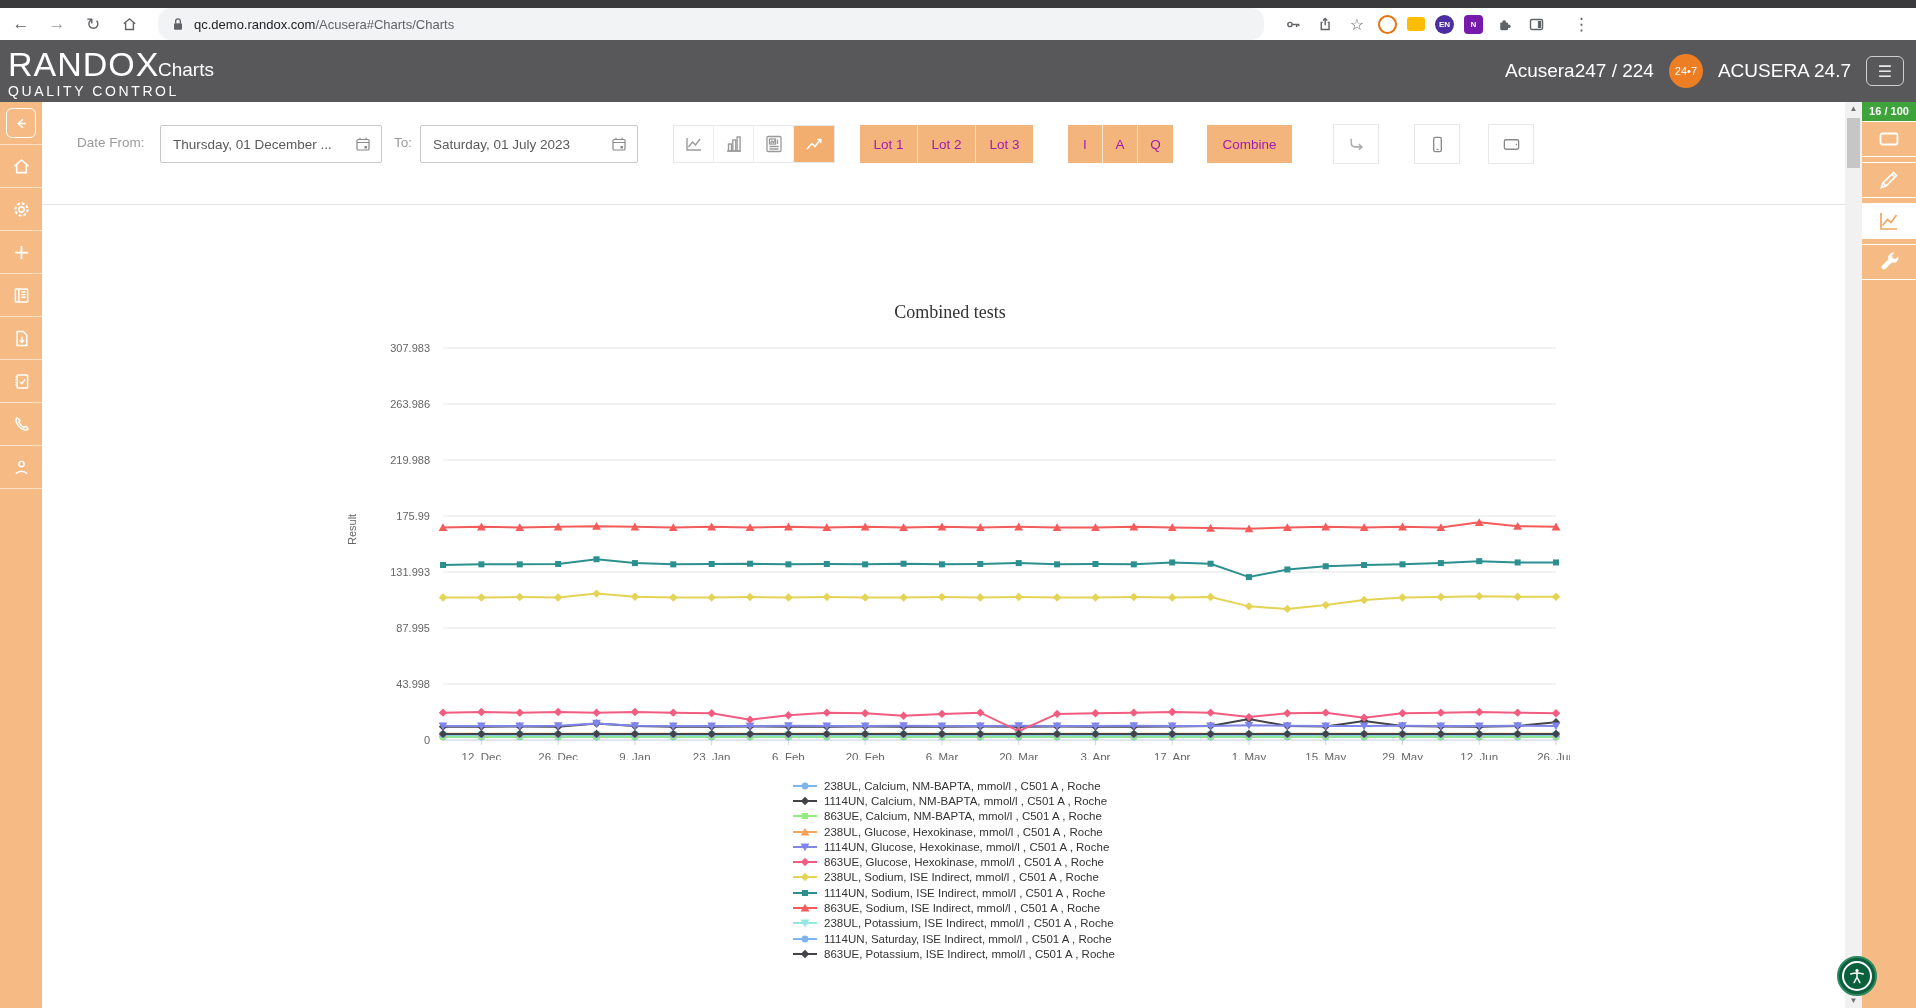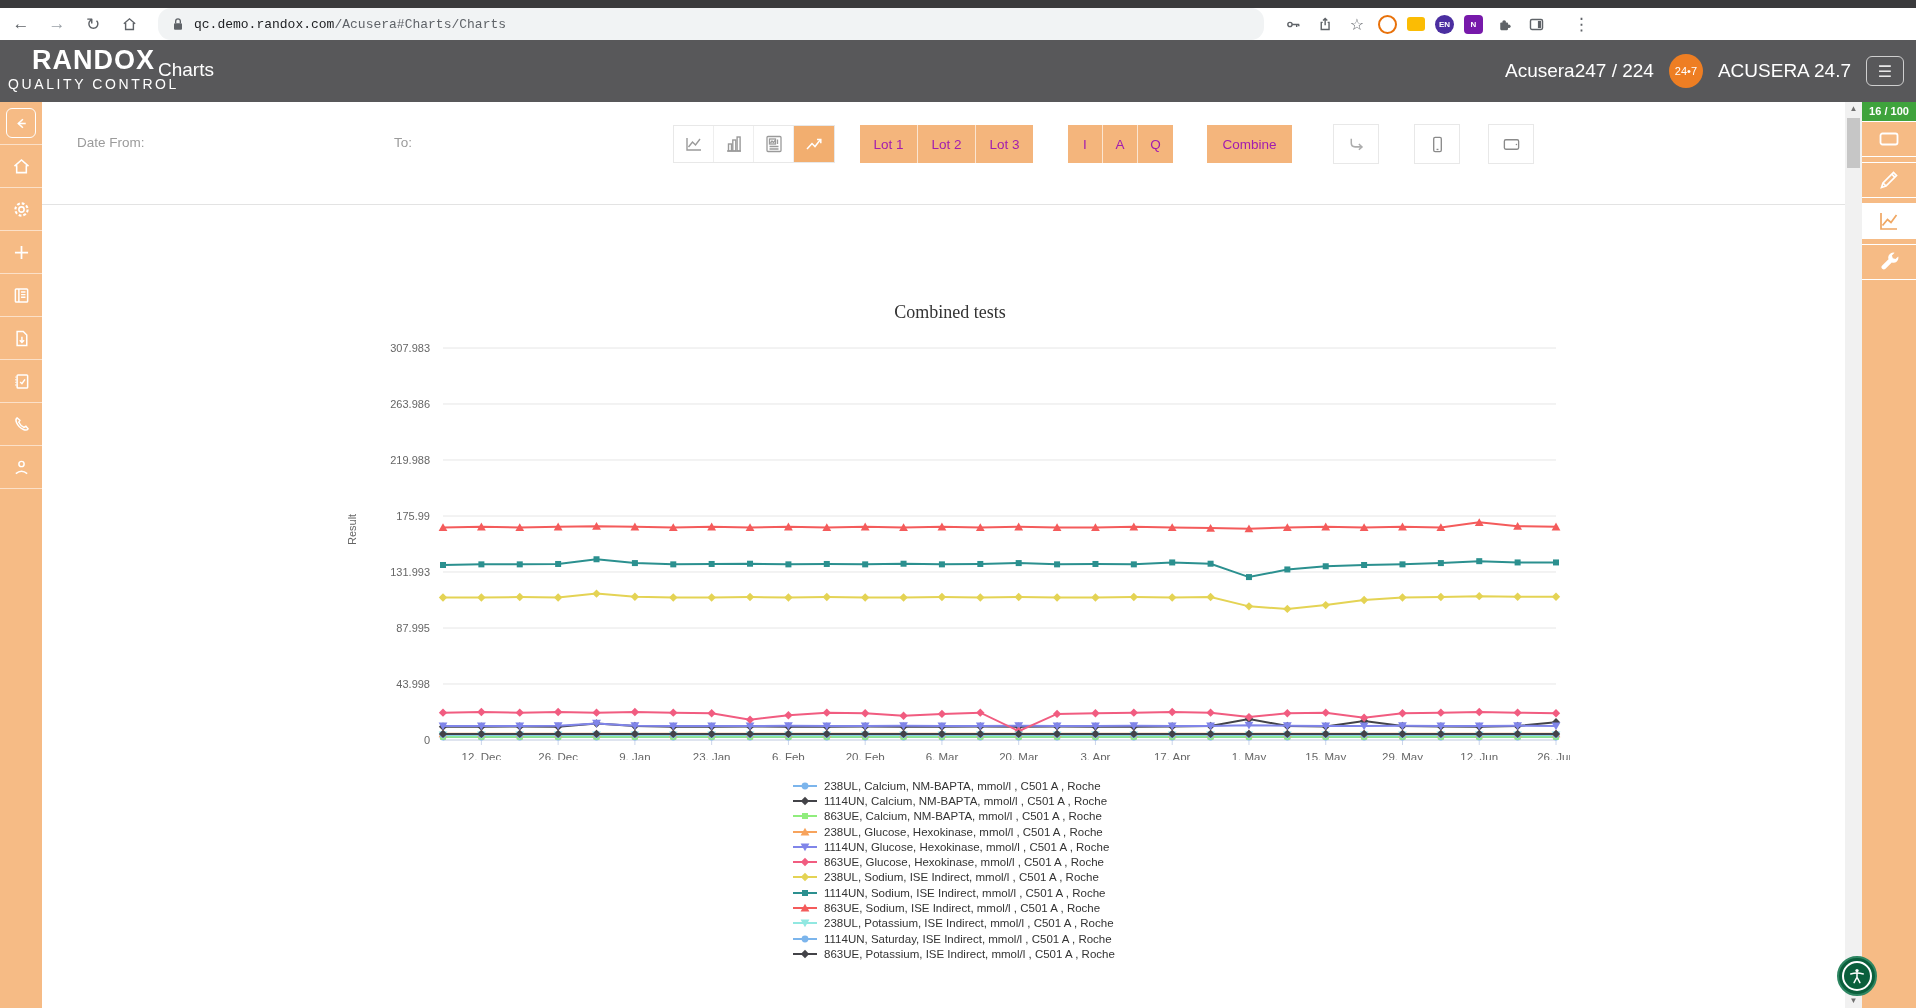--- a/index.html
+++ b/index.html
@@ -4,37 +4,37 @@
 <style>
   * { margin:0; padding:0; box-sizing:border-box; }
   body { font-family:"Liberation Sans", sans-serif; background:#fff; }
   #page { position:relative; width:1916px; height:1008px; overflow:hidden; background:#fff; }
 
   
   .tabstrip { position:absolute; left:0; top:0; width:1916px; height:8px; background:#3a3a3c; }
   .browserbar { position:absolute; left:0; top:8px; width:1916px; height:32px; background:#fff; display:flex; align-items:center; }
   .navbtn { width:30px; height:30px; display:flex; align-items:center; justify-content:center; color:#5f6368; font-size:17px; margin-left:6px; border-radius:50%; }
   .navbtn.dim { color:#9aa0a6; }
-  .urlpill { margin-left:14px; width:1106px; height:26px; border-radius:13px; background:#f1f3f4; display:flex; align-items:center; padding:16px 14px;font-family:Liberation Mono, monospace; }
+  .urlpill { margin-left:14px; width:1106px; height:26px; border-radius:13px; background:#f1f3f4; display:flex; align-items:center; padding:16px 14px; }
   .urlpill svg { flex:0 0 auto; }
   .urltext { font-size:13px; color:#202124; margin-left:10px; white-space:nowrap; }
   .urltext .path { color:#5f6368; }
   .chromeicons { display:flex; align-items:center; margin-left:18px; gap:10px; }
   .cicon { width:22px; height:22px; display:flex; align-items:center; justify-content:center; color:#5f6368; font-size:16px; }
   .extbadge { width:19px; height:19px; border-radius:50%; color:#fff; font-size:8px; font-weight:bold; display:flex; align-items:center; justify-content:center; }
   .ext-bot { background:#fff; border:2.5px solid #e8710a; }
   .ext-folder { width:18px; height:14px; border-radius:3px; background:#fbbc04; }
   .ext-en { background:#4b2ea0; }
   .ext-n { background:#7719aa; border-radius:4px; }
   .menudots { color:#5f6368; font-size:17px; margin-left:26px; margin-right:14px; }
 
   
   .appheader { position:absolute; left:0; top:40px; width:1916px; height:62px; background:#58585a; color:#fff; }
   .logo { position:absolute; left:8px; top:7px; line-height:1; }
-  .logo .l1 { font-size:27px; font-weight:700; letter-spacing:1px;text-align:center; }
+  .logo .l1 { font-size:34px; font-weight:400; letter-spacing:1px; }
   .logo .l2 { font-size:14px; letter-spacing:2.6px; margin-top:3px; }
   .pagetitle { position:absolute; left:158px; top:19px; font-size:19px; }
   .hdr-right { position:absolute; right:12px; top:0; height:62px; display:flex; align-items:center; gap:15px; }
   .account { font-size:19px; }
   .badge247 { width:34px; height:34px; border-radius:50%; background:#ee7e23; display:flex; align-items:center; justify-content:center; font-size:11px; font-weight:normal; }
   .product { font-size:19px; }
   .menubtn { width:38px; height:30px; border:1.5px solid #cfcfcf; border-radius:6px; display:flex; align-items:center; justify-content:center; font-size:16px; color:#e8e8e8; }
 
   
   .lsb { position:absolute; left:0; top:102px; width:42px; height:906px; background:#f6bb85; }
@@ -204,21 +204,37 @@
     <div class="lsb-item">
       <svg viewBox="0 0 24 24" fill="none" stroke="#fff" stroke-width="1.7">
           <circle cx="12" cy="8" r="3"></circle>
           <path d="M5.5 19 Q12 13.5 18.5 19"></path>
         </svg>
     </div>
   </div>
 
   <div class="toolbar">
     <div class="tb-label" style="left:35px">Date From:</div>
+    <div class="tb-input" style="left:118px; width:222px">
+      <div class="val">Thursday, 01 December ...</div>
+      <svg width="16" height="16" viewBox="0 0 16 16" fill="none" stroke="currentColor" stroke-width="1.2">
+          <rect x="2" y="3.5" width="12" height="10.5" rx="1"></rect>
+          <path d="M2 6.5 H14 M5 1.8 V4 M11 1.8 V4"></path>
+          <rect x="9.5" y="10" width="2.5" height="2.5" fill="currentColor" stroke="none"></rect>
+        </svg>
+    </div>
     <div class="tb-label" style="left:352px">To:</div>
+    <div class="tb-input" style="left:378px; width:218px">
+      <div class="val">Saturday, 01 July 2023</div>
+      <svg width="16" height="16" viewBox="0 0 16 16" fill="none" stroke="currentColor" stroke-width="1.2">
+          <rect x="2" y="3.5" width="12" height="10.5" rx="1"></rect>
+          <path d="M2 6.5 H14 M5 1.8 V4 M11 1.8 V4"></path>
+          <rect x="9.5" y="10" width="2.5" height="2.5" fill="currentColor" stroke="none"></rect>
+        </svg>
+    </div>
 
     <div class="btngroup" style="left:631px">
       <div class="icobtn">
         <svg viewBox="0 0 20 20" fill="none" stroke="currentColor" stroke-width="1.4">
             <path d="M3 4 V16 H17"></path>
             <path d="M4.5 13 L8.5 8 L11.5 11 L16 5"></path>
           </svg>
       </div>
       <div class="icobtn">
         <svg viewBox="0 0 20 20" fill="none" stroke="currentColor" stroke-width="1.4">

